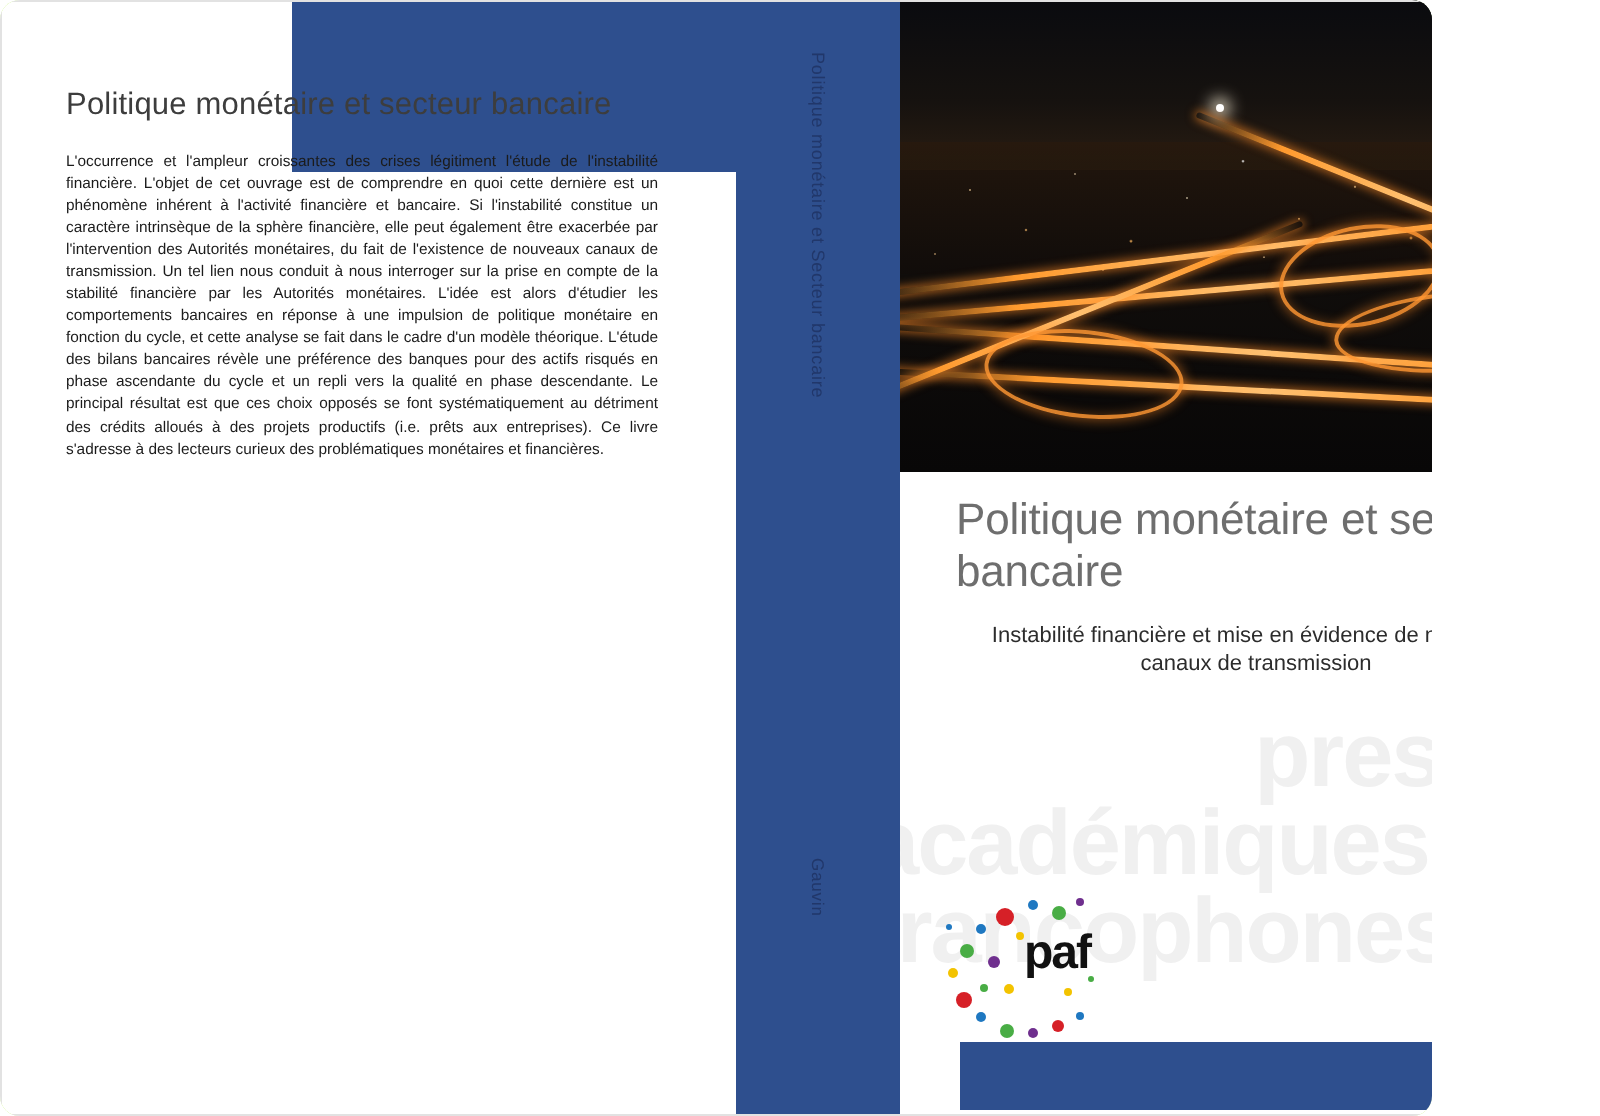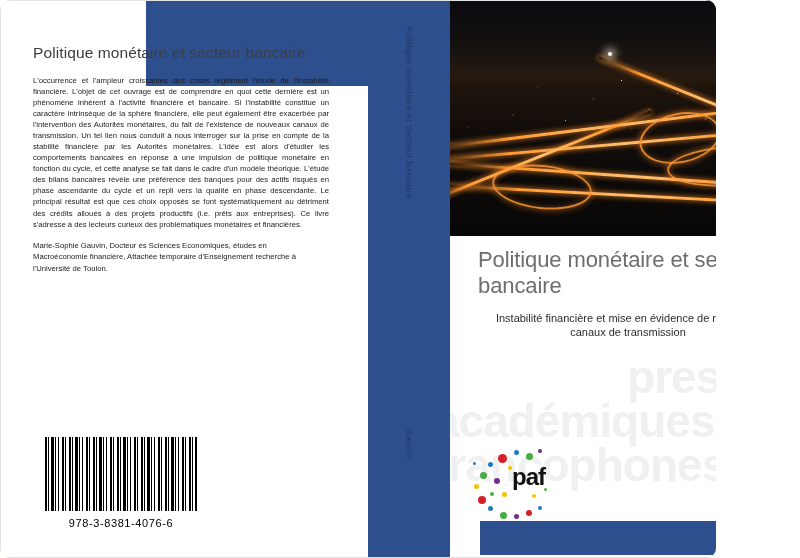--- a/index.html
+++ b/index.html
@@ -251,26 +251,21 @@
   <div class="back">
 
     <div class="back-blue-block"></div>
     <div class="back-white-step"></div>
 
     <div class="back-inner">
       <h1 class="back-title">Politique monétaire et secteur bancaire</h1>
       <p class="back-abstract">L'occurrence et l'ampleur croissantes des crises légitiment l'étude de l'instabilité financière. L'objet de cet ouvrage est de comprendre en quoi cette dernière est un phénomène inhérent à l'activité financière et bancaire. Si l'instabilité constitue un caractère intrinsèque de la sphère financière, elle peut également être exacerbée par l'intervention des Autorités monétaires, du fait de l'existence de nouveaux canaux de transmission. Un tel lien nous conduit à nous interroger sur la prise en compte de la stabilité financière par les Autorités monétaires. L'idée est alors d'étudier les comportements bancaires en réponse à une impulsion de politique monétaire en fonction du cycle, et cette analyse se fait dans le cadre d'un modèle théorique. L'étude des bilans bancaires révèle une préférence des banques pour des actifs risqués en phase ascendante du cycle et un repli vers la qualité en phase descendante. Le principal résultat est que ces choix opposés se font systématiquement au détriment des crédits alloués à des projets productifs (i.e. prêts aux entreprises). Ce livre s'adresse à des lecteurs curieux des problématiques monétaires et financières.</p>
     </div>
 
-    <p class="back-bio">Marie-Sophie Gauvin, Docteur ès Sciences Economiques, études en Macroéconomie financière, Attachée temporaire d'Enseignement recherche à l'Université de Toulon.</p>
-
-    <div class="barcode-wrap">
-      <div class="barcode"></div>
-      <div class="barcode-num">978-3-8381-4076-6</div>
-    </div>
+
   </div>
 
   <div class="spine">
     <div class="spine-title">Politique monétaire et Secteur bancaire</div>
     <div class="spine-author">Gauvin</div>
   </div>
   <div class="spine-bottom-fill"></div>
 
   <div class="front">
 

